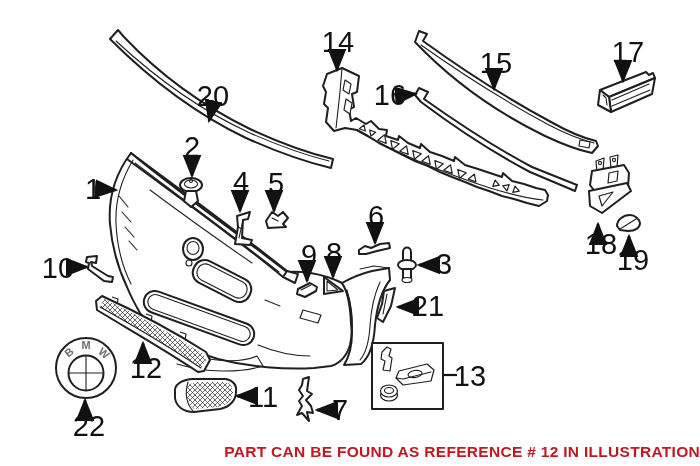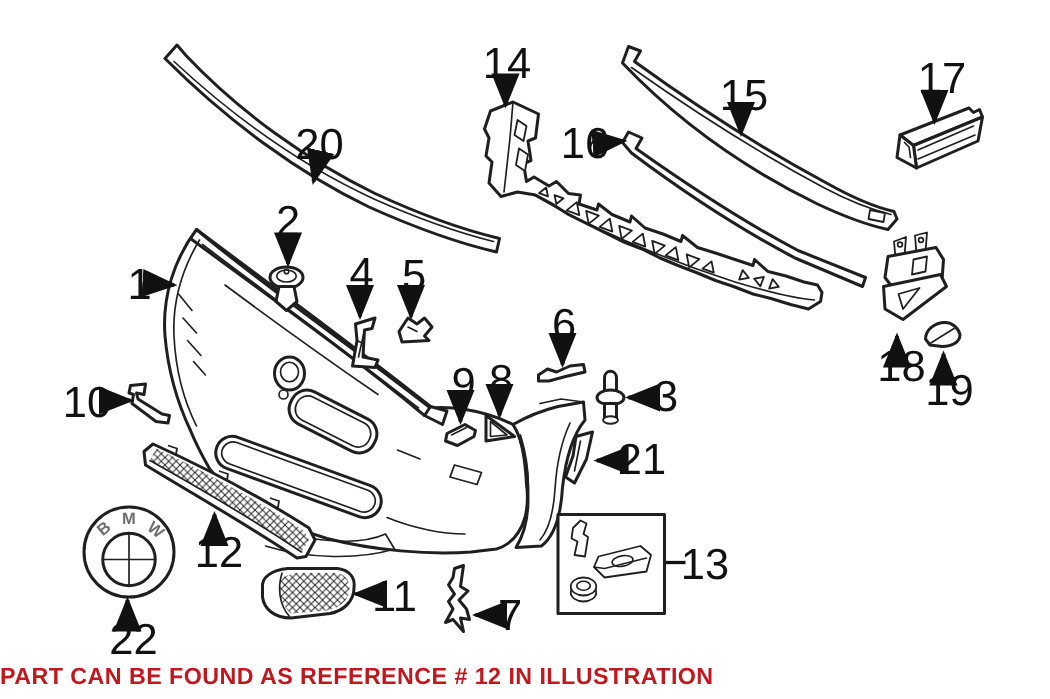--- a/index.html
+++ b/index.html
@@ -8,21 +8,21 @@
   svg{display:block}
   .ln{fill:none;stroke:#1f1f1f;stroke-width:2;stroke-linecap:round;stroke-linejoin:round;}
   .lnt{fill:none;stroke:#1f1f1f;stroke-width:1.1;stroke-linecap:round;stroke-linejoin:round;}
   .fw{fill:#ffffff;stroke:#1f1f1f;stroke-width:2;stroke-linejoin:round;}
   .fwt{fill:#ffffff;stroke:#1f1f1f;stroke-width:1.2;stroke-linejoin:round;}
   .callout-num{font-family:"Liberation Sans",sans-serif;font-size:29px;fill:#111;text-anchor:middle;}
   .arrow{stroke:#111;stroke-width:2.6;fill:none;}
   .plain-dash{stroke:#111;stroke-width:2.2;fill:none;}
   .emblem-letter{font-family:"Liberation Sans",sans-serif;font-size:11px;font-weight:bold;
                  fill:#6e6e6e;text-anchor:middle;}
-  .caption{position:absolute;left:0;right:0;top:443px;text-align:left;
+  .caption{position:absolute;left:0;right:0;top:443px;text-align:right;
            font-family:"Liberation Sans",sans-serif;font-weight:bold;font-size:15.5px;
            letter-spacing:.3px;color:#c0181e;}
 </style>
 </head>
 <body>
 
 <div class="stage">
 <svg width="700" height="466" viewBox="0 0 700 466">
   <defs>
     <marker id="arr" viewBox="0 0 10 8" refX="9" refY="4" markerWidth="9" markerHeight="8" orient="auto">

